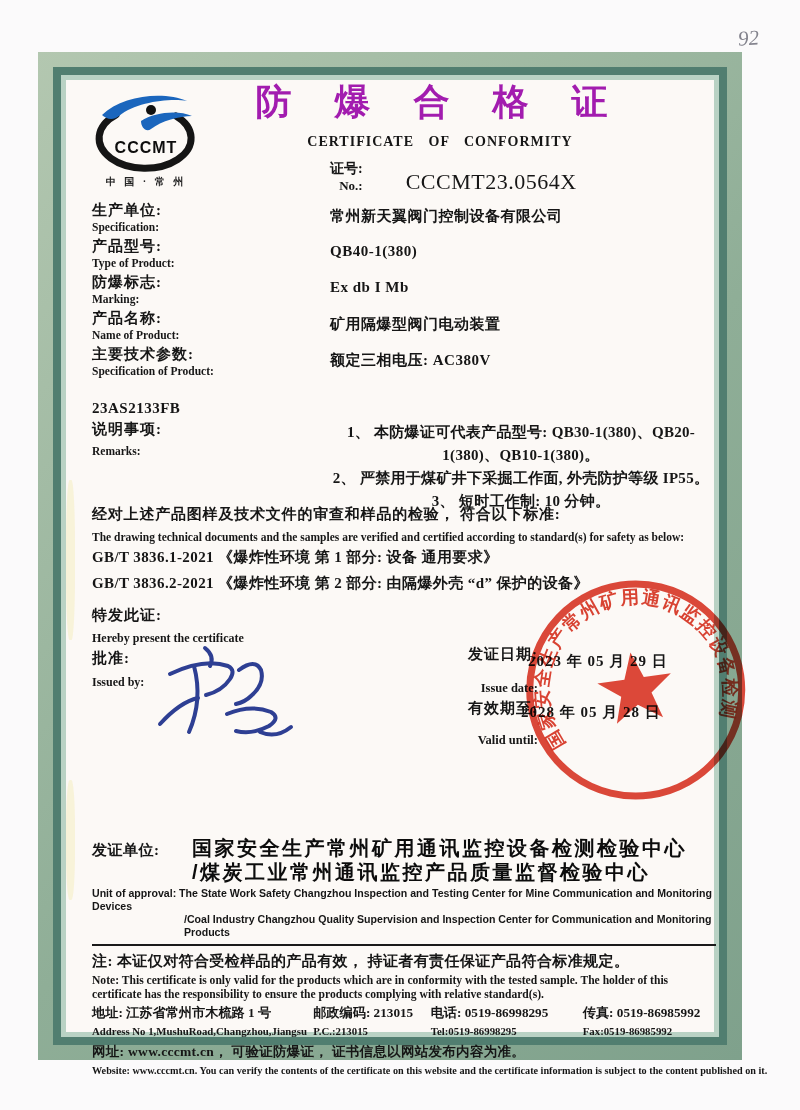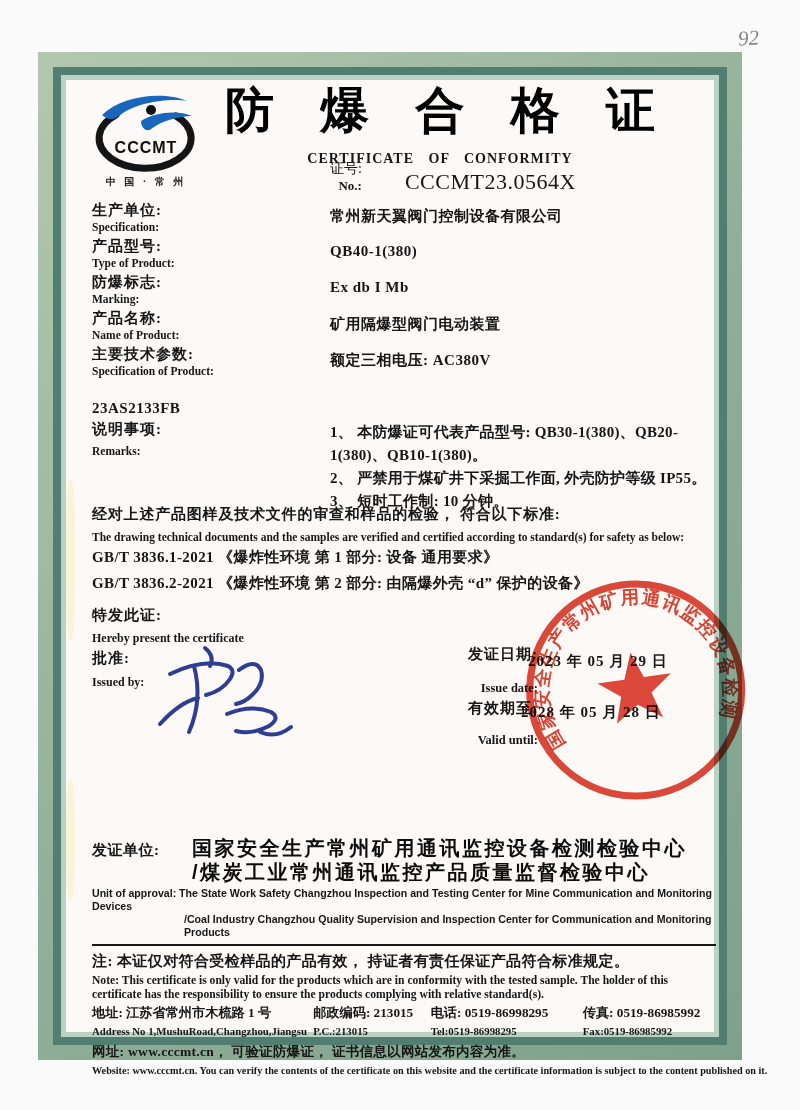--- a/index.html
+++ b/index.html
@@ -13,37 +13,37 @@
   .frame-light { width:100%; height:100%; background:#b9d2c4; padding:5px; }
   .paper       { position:relative; width:100%; height:100%; background:#fcf9f6; }
   .tint { position:absolute; background:#f4ecb6; opacity:.45; border-radius:40%; }
 
   .pencil-note { position:absolute; left:738px; top:26px; font-size:21px; font-style:italic;
                  color:#83838d; transform:rotate(-4deg); }
 
   
   .logo { position:absolute; left:88px; top:86px; }
   .titlewrap { position:absolute; left:225px; top:78px; width:430px; text-align:center; }
-  .title { font-size:49px; font-weight:700; letter-spacing:17px; color:#000000; white-space:nowrap; }
+  .title { font-size:36px; font-weight:700; letter-spacing:17px; color:#a21caf; white-space:nowrap; }
   .subtitle { font-size:14px; font-weight:700; letter-spacing:1px; word-spacing:10px; margin-top:7px; }
   .certno { position:absolute; left:330px; top:160px; display:flex; align-items:flex-start; }
   .certno-labels { text-align:right; margin-right:14px; }
-  .certno-zh { font-size:14px; font-weight:400; }
+  .certno-zh { font-size:14px; font-weight:700; }
   .certno-en { font-size:13px; font-weight:700; }
   .certno-value { font-size:22px; font-weight:400; letter-spacing:.5px; margin-top:9px;margin-left:29px; }
 
   
   .fields { position:absolute; left:92px; top:202px; width:620px; }
   .frow { display:flex; margin-bottom:4px; }
   .flabel { width:238px; }
   .zh { font-size:15px; font-weight:700; line-height:16px; letter-spacing:1px; }
   .en { font-size:11.5px; font-weight:700; line-height:13px; margin-top:3px; font-family:"Liberation Serif","DejaVu Serif",serif; }
   .fvalue { flex:1; font-size:15px; font-weight:700; margin-top:5px; letter-spacing:.5px; }
   .gap-before { margin-top:17px; }
-  .rlines div { font-size:15px; font-weight:700; line-height:23px; letter-spacing:.3px; }
+  .rlines div { font-size:15px; font-weight:700; line-height:23px; letter-spacing:.3px;text-align:center; }
 
   
   .standards { position:absolute; left:92px; top:505px; width:625px; }
   .std-zh { font-size:15px; font-weight:700; letter-spacing:.8px; }
   .std-en { font-size:11.5px; font-weight:700; margin-top:7px; }
   .std-item { font-size:15px; font-weight:700; line-height:23px; margin-top:3px; letter-spacing:.4px; }
 
   
   .present { position:absolute; left:92px; top:606px; }
   .present .p1 { font-size:15px; font-weight:700; letter-spacing:1px; }

